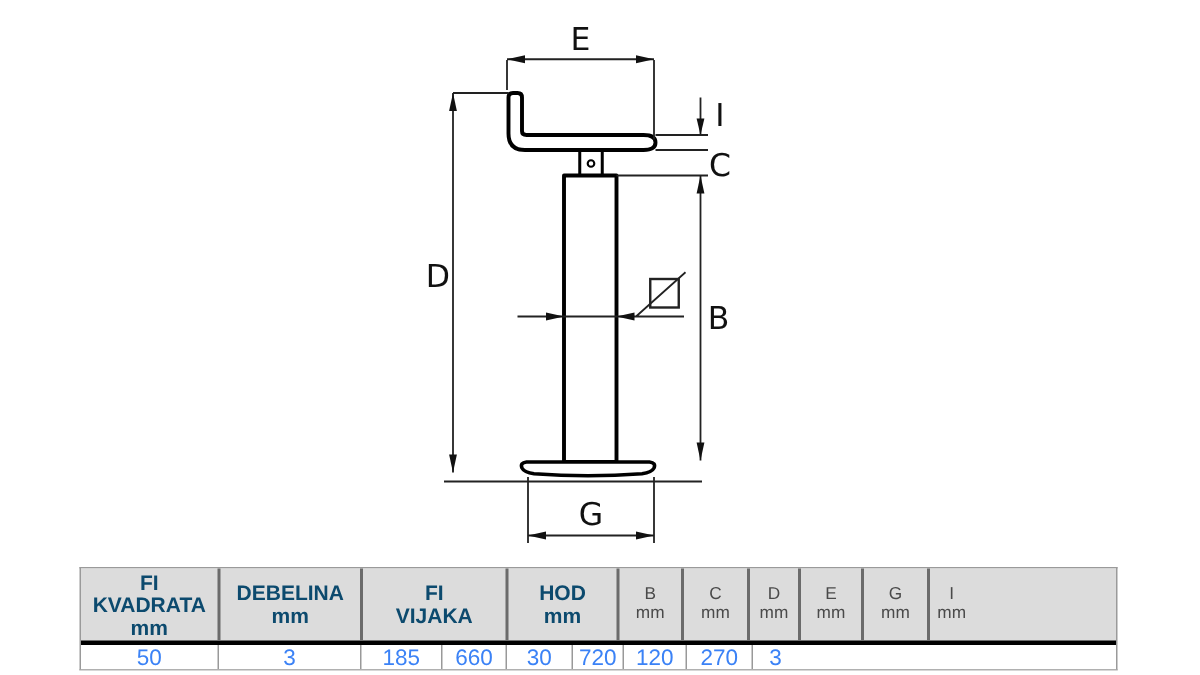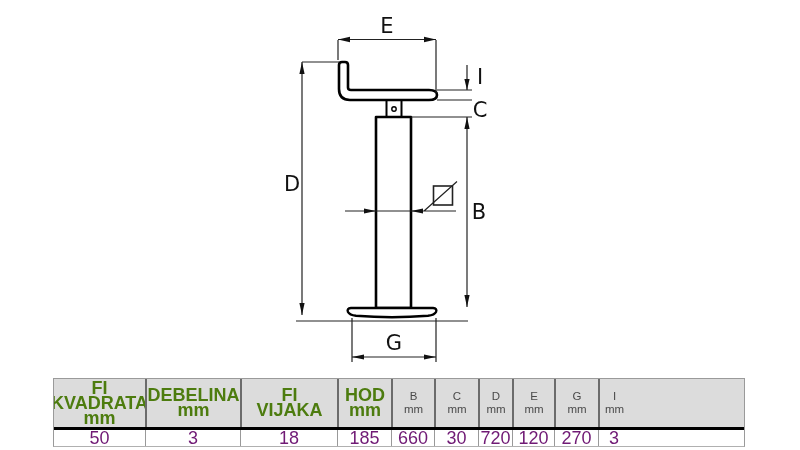--- a/index.html
+++ b/index.html
@@ -7,25 +7,25 @@
           font-family:"Liberation Sans",sans-serif;}
   .drawing-svg{position:absolute;left:0;top:0;}
   .dim-text{font-family:"DejaVu Sans",sans-serif;font-size:21px;fill:#111;}
   
   .spec-table{position:absolute;left:53px;top:378px;width:690px;
               border:1.5px solid #9a9a9a;border-bottom:1px solid #b0b0b0;box-sizing:content-box;}
   .thead{display:flex;height:48px;background:#dcdcdc;border-bottom:3px solid #000;}
   .tbody{display:flex;height:16px;background:#fff;}
   .th,.td{box-sizing:border-box;display:flex;flex-direction:column;justify-content:center;
           align-items:center;text-align:center;overflow:hidden;flex:0 0 auto;}
-  .th{font-weight:bold;font-size:18px;line-height:15px;color:#4d7c0f;white-space:pre-line;
+  .th{font-weight:bold;font-size:14px;line-height:15px;color:#0c4a6e;white-space:pre-line;
       border-left:2px solid #6b6b6b;}
   .th.small{font-weight:normal;font-size:11.5px;line-height:13px;color:#4a4a4a;}
   .th:first-child,.td:first-child{border-left:none;}
-  .td{font-size:18px;color:#701a75;border-left:1px solid #999;}
+  .td{font-size:15px;color:#3b82f6;border-left:1px solid #999;}
 </style>
 </head>
 <body>
 
 <div class="screen">
 
   <svg class="drawing-svg" width="800" height="450" viewBox="0 0 800 450">
 
     <g stroke="#000" fill="#fff" stroke-linejoin="round" stroke-linecap="round">
 
@@ -99,39 +99,38 @@
 
   <div class="spec-table">
     <div class="thead">
       <div class="th" style="width:91px">FI
 KVADRATA
 mm</div>
       <div class="th" style="width:95px">DEBELINA
 mm</div>
       <div class="th" style="width:97px">FI
 VIJAKA</div>
-      <div class="th" style="width:54px">HOD
+      <div class="th" style="width:74px">HOD
 mm</div>
       <div class="th small" style="width:43px">B
 mm</div>
       <div class="th small" style="width:44px">C
 mm</div>
       <div class="th small" style="width:34px">D
 mm</div>
       <div class="th small" style="width:42px">E
 mm</div>
       <div class="th small" style="width:44px">G
 mm</div>
       <div class="th small" style="width:31px">I
 mm</div>
     </div>
     <div class="tbody">
       <div class="td" style="width:91px">50</div>
       <div class="td" style="width:95px">3</div>
-      <div class="td" style="width:97px">18</div>
       <div class="td" style="width:54px">185</div>
       <div class="td" style="width:43px">660</div>
       <div class="td" style="width:44px">30</div>
       <div class="td" style="width:34px">720</div>
       <div class="td" style="width:42px">120</div>
       <div class="td" style="width:44px">270</div>
       <div class="td" style="width:31px">3</div>
     </div>
   </div>
 </div>

